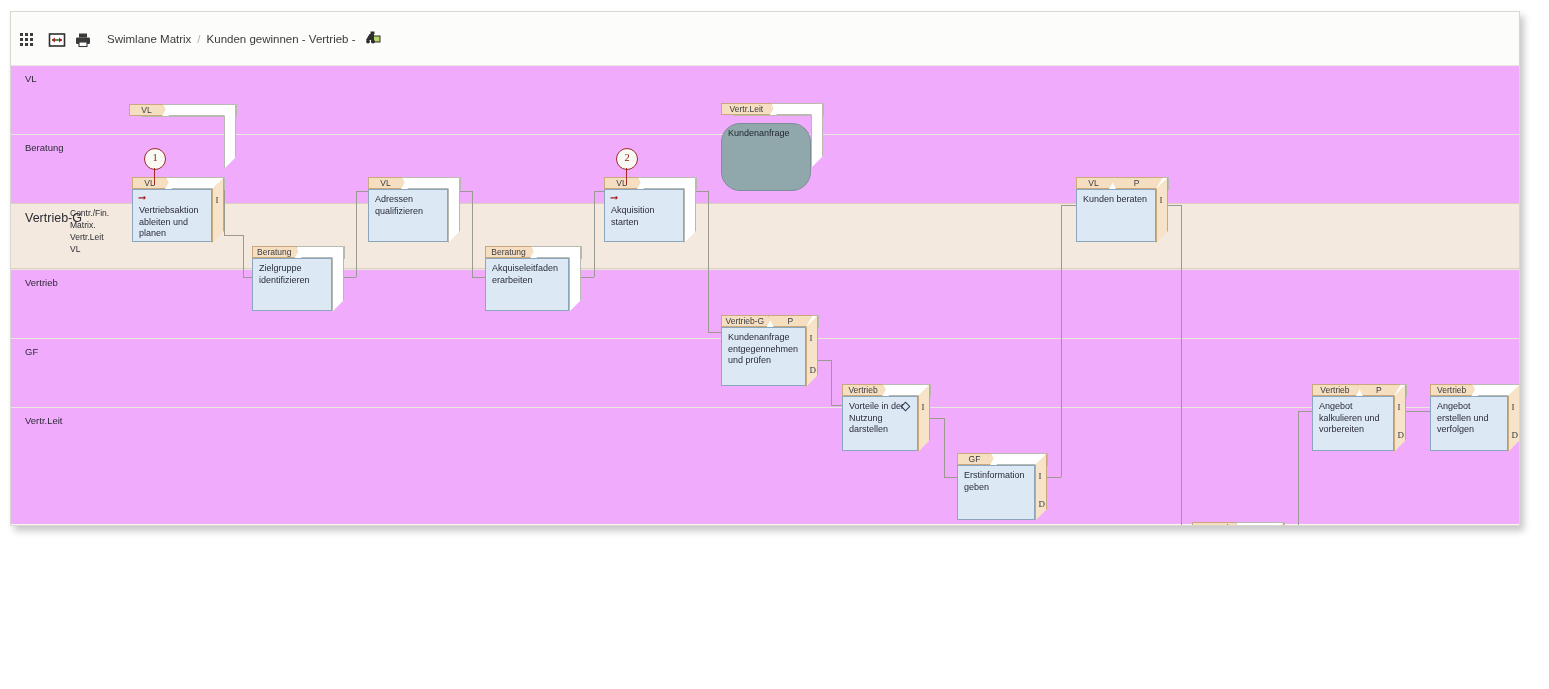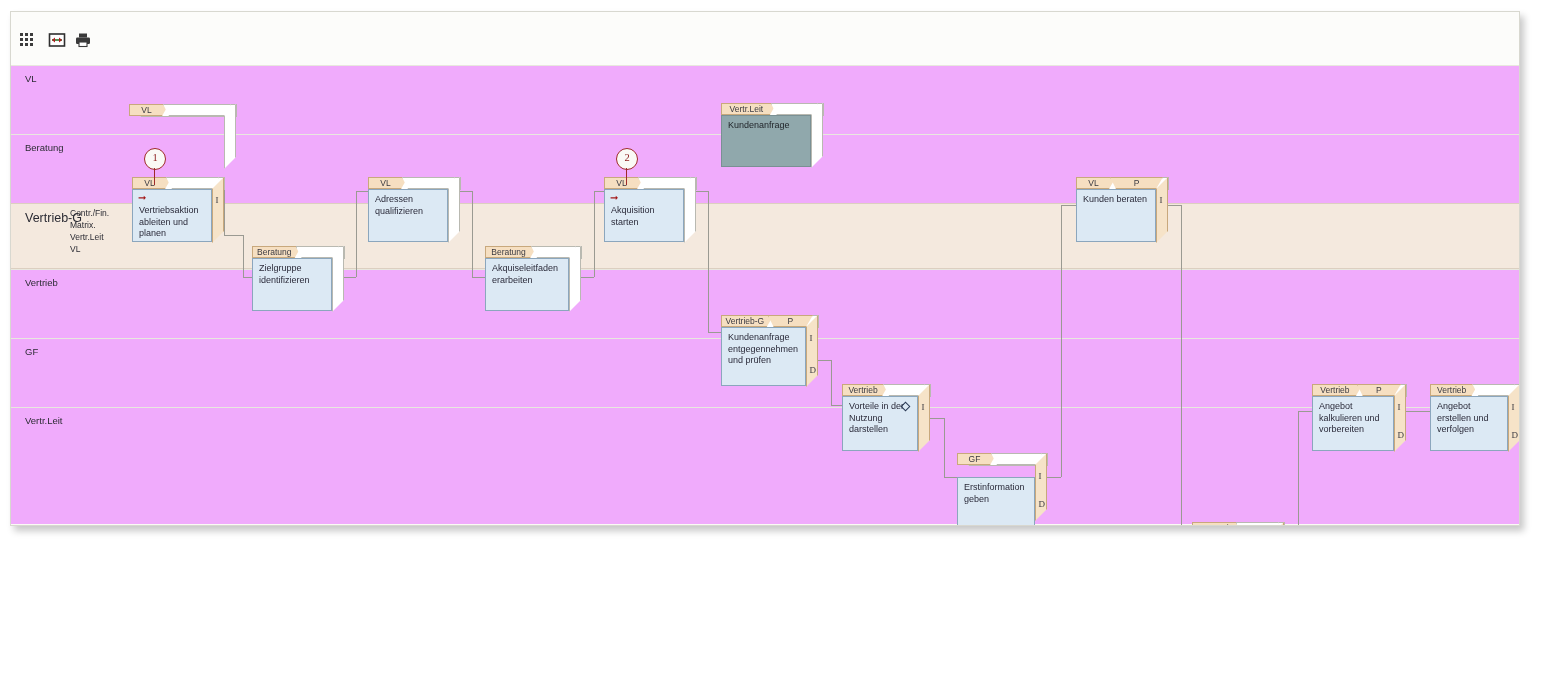--- a/index.html
+++ b/index.html
@@ -257,20 +257,34 @@
       </div>
 
       <div class="tb-icon" id="icon-print">
         <svg width="18" height="18" viewBox="0 0 18 18">
           <rect x="5" y="2.5" width="8" height="4" fill="#3a3a3a"></rect>
           <rect x="2" y="6.5" width="14" height="6.5" rx="1.2" fill="#3a3a3a"></rect>
           <rect x="5" y="11" width="8" height="4.5" fill="#ffffff" stroke="#3a3a3a" stroke-width="1.1"></rect>
         </svg>
       </div>
 
+      <div id="breadcrumb">
+        <span class="crumb">Swimlane Matrix</span>
+        <span class="sep">/</span>
+        <span class="crumb">Kunden gewinnen - Vertrieb -</span>
+        <span style="display:inline-block;margin-left:3px;">
+          <svg width="16" height="15" viewBox="0 0 16 15">
+            <rect x="6.5" y="6" width="8.5" height="6" fill="#b7d66a" stroke="#2f2f2f" stroke-width="1"></rect>
+            <path d="M1,10 L4.5,4 L9,4 L9,10 Z" fill="#2f2f2f"></path>
+            <circle cx="3" cy="11.5" r="1.9" fill="#2f2f2f"></circle>
+            <circle cx="8" cy="11.5" r="1.9" fill="#2f2f2f"></circle>
+            <path d="M5.5,1.5 L9.5,1.5 L9.5,4 L5.5,4 Z" fill="#2f2f2f"></path>
+          </svg>
+        </span>
+      </div>
     </div>
 
     <div id="canvas">
       <div id="lanes">
           <div class="lane-band" style="top: 0px; height: 69px;"></div>
           <div class="lane-label" style="top: 8px;">VL</div>
           <div class="lane-band" style="top: 69px; height: 69px;"></div>
           <div class="lane-label" style="top: 77px;">Beratung</div>
           <div class="lane-band highlight" style="top: 138px; height: 66px;"></div>
           <div class="lane-label big" style="top: 146px;">Vertrieb-G</div>
@@ -324,21 +338,21 @@
             <div class="topface" style="left: 0px; top: 0px; width: 108px; height: 13px;"></div>
             <div class="sideface plain" style="left: 95px; top: 0px; height: 65px;"></div>
             <div class="tab" style="width: 40px;">VL</div>
             <div class="tab-blank" style="left: 34px; width: 68px;"></div>
           </div>
           <div class="node grey" style="left: 710px; top: 38px; width: 104px; height: 66px;">
             <div class="topface" style="left: 0px; top: 0px; width: 103px; height: 13px;"></div>
             <div class="sideface plain" style="left: 90px; top: 0px; height: 65px;"></div>
             <div class="tab" style="width: 55.8px;">Vertr.Leit</div>
             <div class="tab-blank" style="left: 49.8px; width: 47.2px;"></div>
-            <div class="body" style="top: 12px; width: 90px; height: 52px;">Kundenanfrage</div>
+            <div class="body" style="top: 20px; width: 90px; height: 68px; border-radius: 19px;">Kundenanfrage</div>
           </div>
           <div class="node" style="left: 121px; top: 112px; width: 94px; height: 67px;">
             <div class="topface" style="left: 0px; top: 0px; width: 93px; height: 13px;"></div>
             <div class="sideface" style="left: 80px; top: 0px; height: 66px;"></div>
             <div class="tab" style="width: 40px;">VL</div>
             <div class="tab-blank" style="left: 34px; width: 53px;"></div>
             <div class="body" style="top: 12px; width: 80px; height: 53px; padding-top: 15px;">Vertriebsaktion ableiten und planen</div>
             <div class="arrow-in" style="left: 6px; top: 16px;">➞</div>
             <div class="sidemark" style="left: 83.5px; top: 19px;">I</div>
           </div>
@@ -413,21 +427,21 @@
             <div class="tab-blank" style="left: 42.36px; width: 42.64px;"></div>
             <div class="body" style="top: 12px; width: 78px; height: 55px;">Angebot erstellen und verfolgen</div>
             <div class="sidemark" style="left: 81.5px; top: 19px;">I</div>
             <div class="sidemark" style="left: 81.5px; top: 47px;">D</div>
           </div>
           <div class="node" style="left: 946px; top: 388px; width: 92px; height: 69px;">
             <div class="topface" style="left: 0px; top: 0px; width: 91px; height: 13px;"></div>
             <div class="sideface" style="left: 78px; top: 0px; height: 68px;"></div>
             <div class="tab" style="width: 40px;">GF</div>
             <div class="tab-blank" style="left: 34px; width: 51px;"></div>
-            <div class="body" style="top: 24px; width: 78px; height: 55px;">Erstinformation geben</div>
+            <div class="body" style="top: 12px; width: 78px; height: 55px;">Erstinformation geben</div>
             <div class="sidemark" style="left: 81.5px; top: 19px;">I</div>
             <div class="sidemark" style="left: 81.5px; top: 47px;">D</div>
           </div>
           <div class="node" style="left: 1181px; top: 457px; width: 94px; height: 69px;">
             <div class="topface" style="left: 0px; top: 0px; width: 93px; height: 13px;"></div>
             <div class="sideface" style="left: 80px; top: 0px; height: 68px;"></div>
             <div class="tab" style="width: 49.6px;">Vertr.Leit</div>
             <div class="tab-blank" style="left: 43.6px; width: 43.4px;"></div>
           </div>
         </div>

